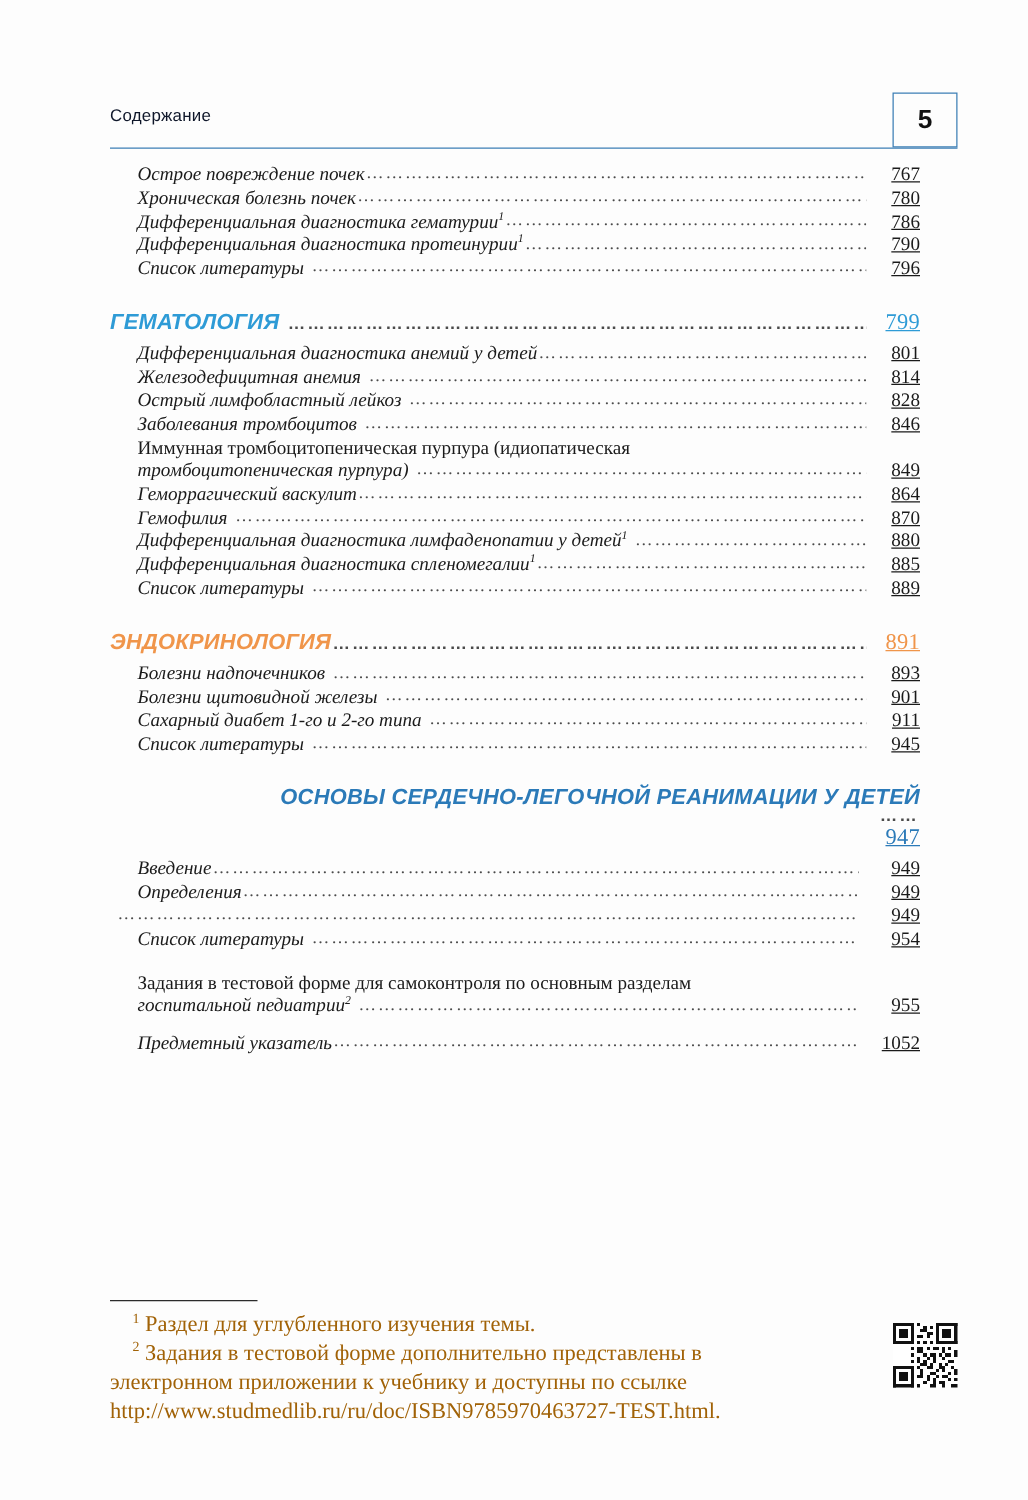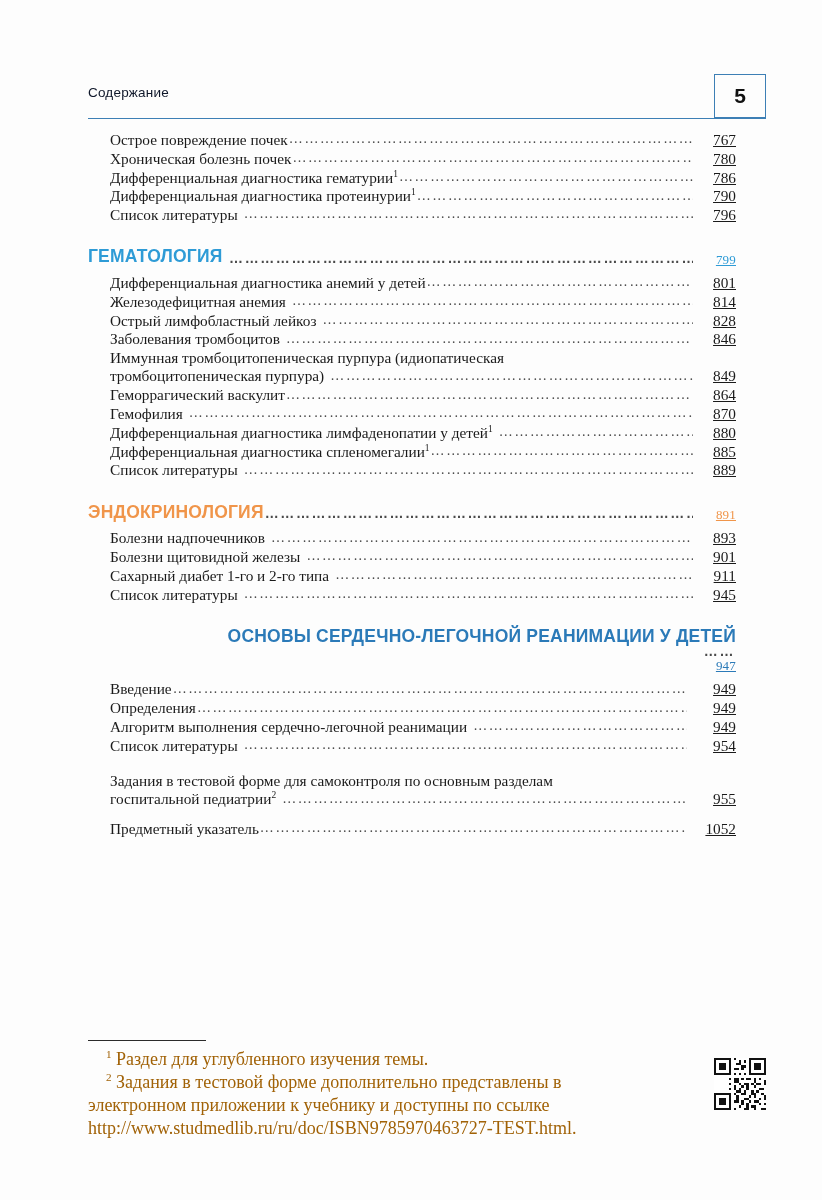--- a/index.html
+++ b/index.html
@@ -81,20 +81,21 @@
     font-size: 15.3px;
     line-height: 1.0;
     margin: 0;
     padding: 0;
   }
   .row + .row { margin-top: 3.5px; }
 
   .label {
     white-space: nowrap;
     flex: 0 0 auto;
+    font-style: italic;
   }
   .dots {
     flex: 1 1 auto;
     overflow: hidden;
     white-space: nowrap;
     letter-spacing: 1.6px;
     color: #4a4a4a;
     font-size: 14px;
     position: relative;
     top: -1px;
@@ -131,21 +132,21 @@
   
   .section {
     font-family: "Liberation Sans", sans-serif;
     font-weight: bold;
     font-size: 17.5px;
     letter-spacing: 0.2px;
   }
   .section .pageno {
     font-family: "Liberation Serif", serif;
     font-weight: normal;
-    font-size: 13px;
+    font-size: 18px;
     text-align: right;
   }
   .section .dots { color: #4a4a4a; }
   .sec-blue { color: #2e9bd6; }
   .sec-orange { color: #f0954a; }
   .sec-darkblue { color: #2b7ab8; flex-direction: column; }
 
   .gap-lg { height: 26px; }
   .gap-md { height: 20px; }
   .gap-sm { height: 14px; }
@@ -356,21 +357,20 @@
       <span class="pageno wide">949</span>
     </div>
 
     <div class="row">
       <span class="label sub">Определения</span>
       <span class="dots">……………………………………………………………………………………………………………………</span>
       <span class="pageno wide">949</span>
     </div>
 
     <div class="row">
-      <span class="label sub">Алгоритм выполнения сердечно-легочной реанимации</span>
       <span class="dots">&nbsp;……………………………………………………………………………………………………………………</span>
       <span class="pageno wide">949</span>
     </div>
 
     <div class="row">
       <span class="label sub">Список литературы</span>
       <span class="dots">&nbsp;……………………………………………………………………………………………………………………</span>
       <span class="pageno wide">954</span>
     </div>
 

